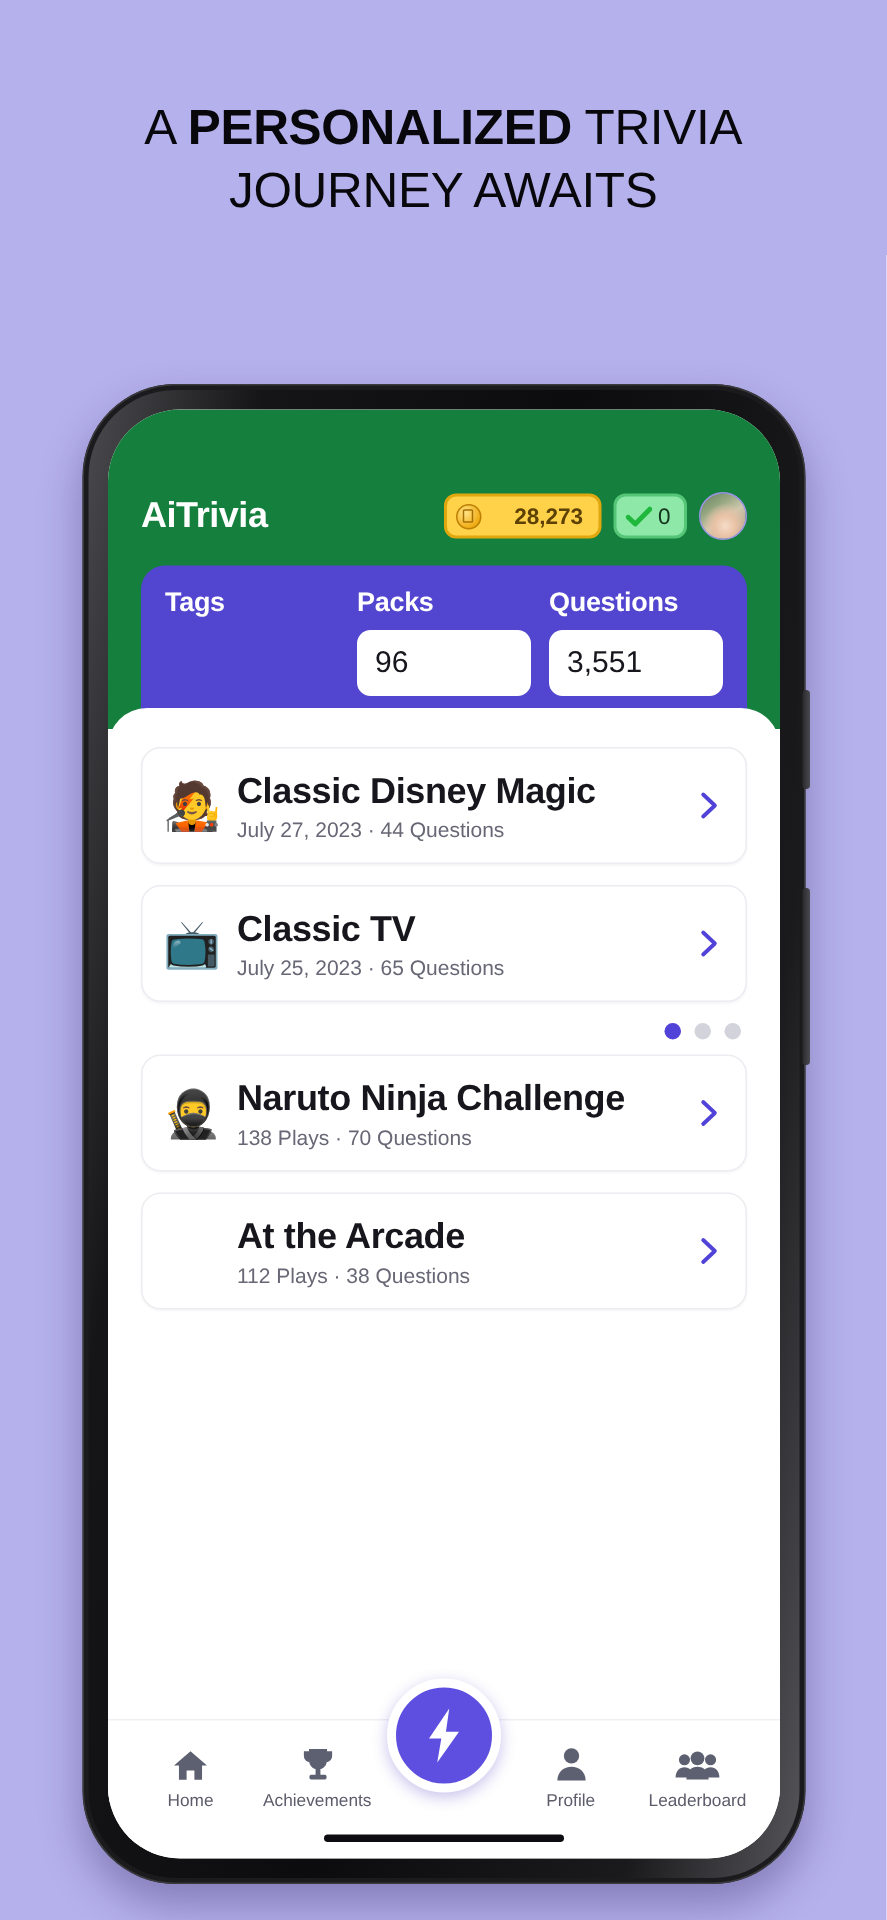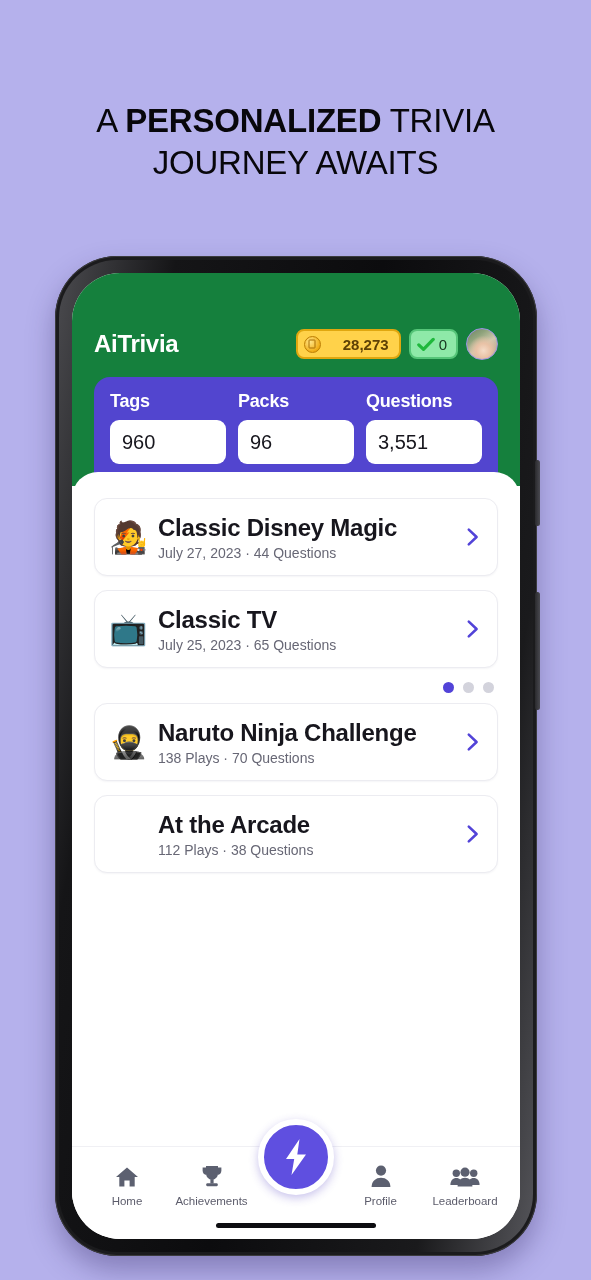--- a/index.html
+++ b/index.html
@@ -15,21 +15,20 @@
   .headline {
     position:absolute;
     top:64px; left:0; right:0;
     text-align:center;
     color:#08070b;
     font-size:33px;
     line-height:42px;
     letter-spacing:-0.2px;
     font-weight:400;
     padding:0 40px;
-    margin-top:36px;
   }
   .headline b { font-weight:700; }
 
   
   .phone {
     position:absolute;
     left:55px; top:256px;
     width:482px; height:1000px;
     border-radius:62px;
     background:#1b1b1d;
@@ -253,23 +252,20 @@
             <span class="check-value">0</span>
           </div>
 
           <div class="avatar"></div>
         </div>
       </div>
 
       <div class="stats-panel">
         <div class="stat">
           <div class="stat-label">Tags</div>
-          <div class="stat-box">
-            <span class="stat-value">960</span>
-          </div>
         </div>
         <div class="stat">
           <div class="stat-label">Packs</div>
           <div class="stat-box">
             <span class="stat-value">96</span>
           </div>
         </div>
         <div class="stat">
           <div class="stat-label">Questions</div>
           <div class="stat-box">

